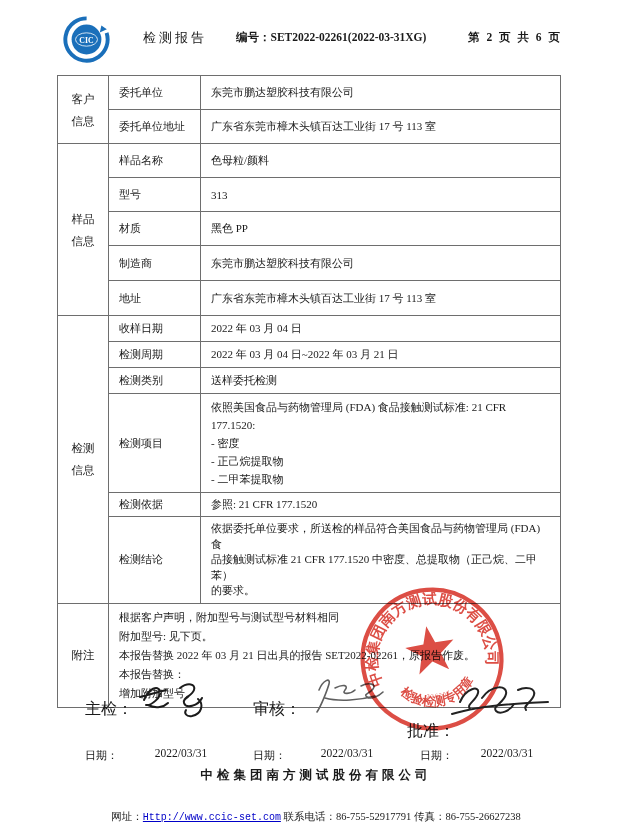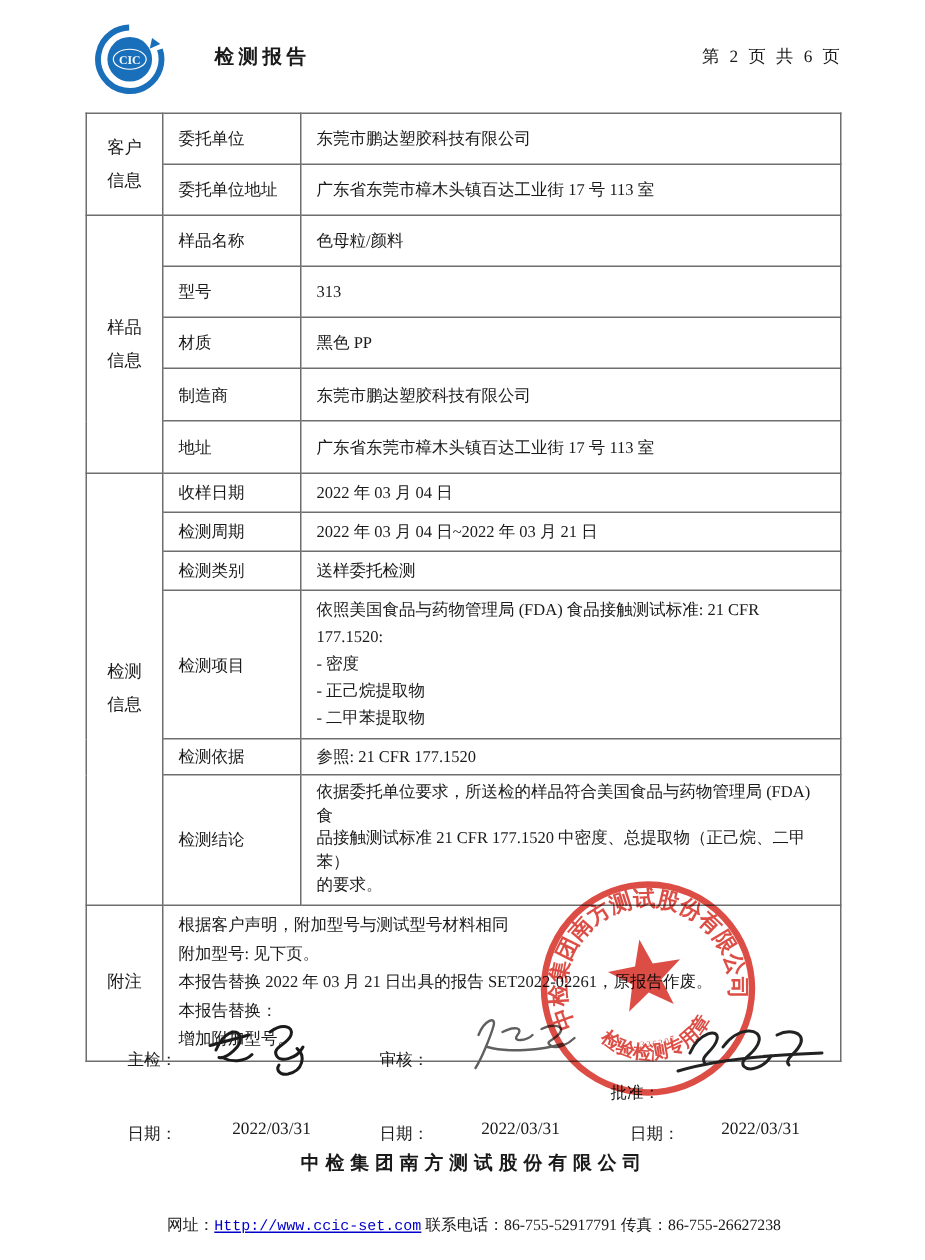--- a/index.html
+++ b/index.html
@@ -3,34 +3,34 @@
 <meta charset="utf-8">
 <style>
   html,body{margin:0;padding:0;background:#888;}
   .page{
     position:relative;width:617px;height:840px;background:#ffffff;
     font-family:"Liberation Serif","DejaVu Serif",serif;color:#1a1a1a;
     overflow:hidden;margin:0 auto;padding-left:15px;
   }
   
   .hdr-logo{position:absolute;left:63px;top:16px;width:47px;height:47px;}
-  .hdr-title{position:absolute;left:143px;top:29px;font-size:13px;font-weight:bold;letter-spacing:3px;}
+  .hdr-title{position:absolute;left:143px;top:29px;font-size:13px;font-weight:normal;letter-spacing:3px;}
   .hdr-no{position:absolute;left:236px;top:30px;font-size:11.5px;font-weight:bold;}
-  .hdr-page{position:absolute;left:468px;top:30px;font-size:11.5px;font-weight:normal;letter-spacing:2px;white-space:nowrap;}
+  .hdr-page{position:absolute;left:468px;top:30px;font-size:11.5px;font-weight:bold;letter-spacing:2px;white-space:nowrap;}
   
   .rpt-table{position:absolute;left:57px;top:75px;border-collapse:collapse;table-layout:fixed;width:503px;font-size:11px;}
   .rpt-table td{border:1px solid #6e6e6e;padding:0 10px;vertical-align:middle;overflow:hidden;}
   .rpt-table td.sec{padding:0;text-align:center;font-size:11.5px;line-height:22px;}
   .h34{height:34px;} .h35{height:35px;} .h26{height:26px;} .h24{height:24px;}
   .cell-lines{padding:4px 10px !important;vertical-align:top !important;}
   .cell-lines .ln{line-height:18px;}
   .cell-lines-tight .ln{line-height:15.5px;}
   .cell-note .ln{line-height:19px;}
   
-  .sig-label{position:absolute;font-size:11px;white-space:nowrap;}
+  .sig-label{position:absolute;font-size:16px;white-space:nowrap;}
   .sig-svg{position:absolute;}
   .date-label{position:absolute;font-size:11px;}
   .date-val{position:absolute;font-size:11.5px;}
   
   .stamp{position:absolute;left:356px;top:583px;width:152px;height:152px;
     transform:rotate(-10deg);opacity:0.88;mix-blend-mode:multiply;z-index:5;}
   
   .ft-company{position:absolute;left:0;top:767px;width:100%;text-align:center;
     font-size:12.5px;font-weight:bold;letter-spacing:4px;}
   .ft-line2{position:absolute;left:0;top:792px;width:100%;text-align:center;font-size:10.5px;}
@@ -43,20 +43,21 @@
 <div class="page">
 
   <svg class="hdr-logo" viewBox="0 0 60 60">
     <circle cx="30" cy="30" r="27" fill="none" stroke="#1a6fba" stroke-width="5" stroke-dasharray="135 35" stroke-dashoffset="-8" transform="rotate(-35 30 30)"></circle>
     <path d="M49,12 L56,17 L47,21 Z" fill="#1a6fba"></path>
     <circle cx="30" cy="30" r="19" fill="#1a6fba"></circle>
     <ellipse cx="30" cy="30" rx="14" ry="8.5" fill="none" stroke="#ffffff" stroke-width="1"></ellipse>
     <text x="30" y="34" text-anchor="middle" font-size="10" font-weight="bold" fill="#ffffff" font-family="Liberation Serif, serif">CIC</text>
   </svg>
   <div class="hdr-title">检测报告</div>
+  <div class="hdr-no"><span>编号：</span><span>SET2022-02261(2022-03-31XG)</span></div>
   <div class="hdr-page">第 2 页 共 6 页</div>
 
   <table class="rpt-table">
     <colgroup>
         <col style="width:51px">
         <col style="width:92px">
         <col style="width:360px">
       </colgroup>
 
     <tbody>

